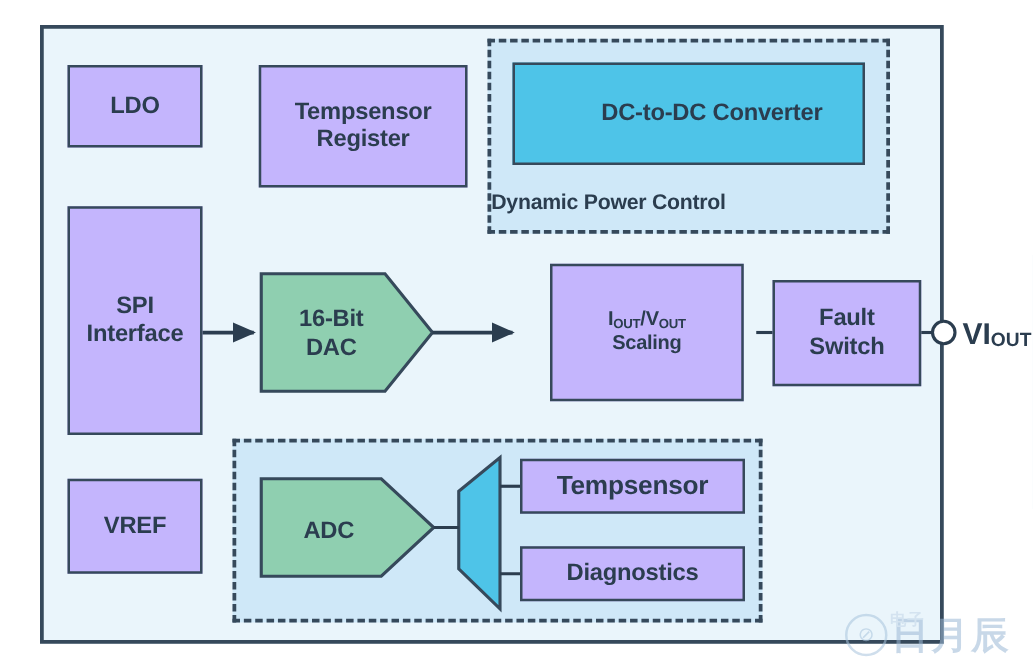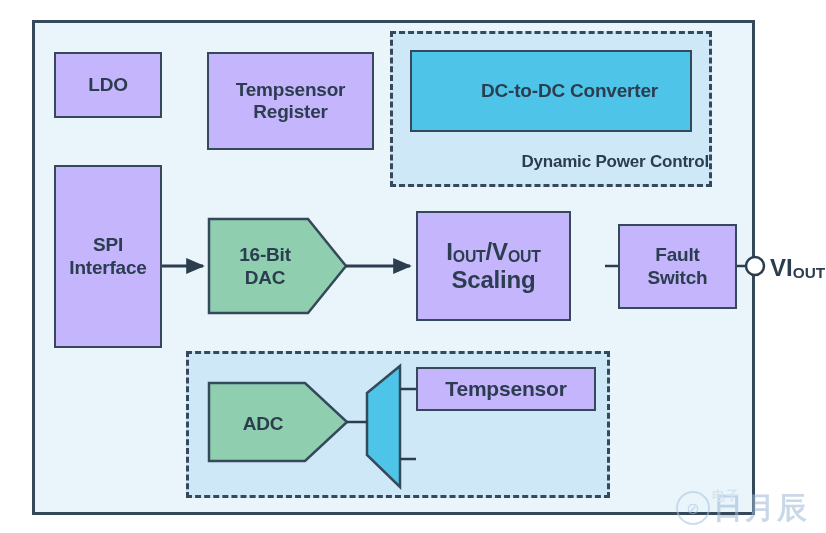--- a/index.html
+++ b/index.html
@@ -58,21 +58,21 @@
   .group {
     position: absolute;
     box-sizing: border-box;
     border: 3px dashed #36495b;
     background: #cfe8f8;
   }
   .group-caption {
     position: absolute;
     left: 0;
     right: 0;
-    text-align: right;
+    text-align: left;
     font-weight: bold;
     color: #2b3d4f;
     letter-spacing: -0.2px;
   }
 
   
   .shape-layer {
     position: absolute;
     left: 0; top: 0;
     width: 826px;
@@ -182,39 +182,45 @@
     <span class="lbl">DC-to-DC Converter</span>
   </div>
 
   <div class="blk" style="left:54px; top:165px; width:108px; height:183px; font-size:19px;">
     <span>
       <span class="lbl">SPI</span>
       <span class="lbl">Interface</span>
     </span>
   </div>
 
-  <div class="blk" style="left:416px; top:211px; width:155px; height:110px; font-size:24px;">
+  <div class="blk" style="left:440px; top:211px; width:155px; height:110px; font-size:16px;">
     <span>
       <span class="lbl"><span>I</span><span class="sub">OUT</span><span>/V</span><span class="sub">OUT</span></span>
       <span class="lbl">Scaling</span>
     </span>
   </div>
 
   <div class="blk" style="left:618px; top:224px; width:119px; height:85px; font-size:19px;">
     <span>
       <span class="lbl">Fault</span>
       <span class="lbl">Switch</span>
     </span>
   </div>
 
+  <div class="blk" style="left:54px; top:383px; width:108px; height:76px; font-size:19px;">
+    <span class="lbl">VREF</span>
+  </div>
 
   <div class="blk" style="left:416px; top:367px; width:180px; height:44px; font-size:21px;">
     <span class="lbl">Tempsensor</span>
   </div>
 
+  <div class="blk" style="left:416px; top:437px; width:180px; height:44px; font-size:19px;">
+    <span class="lbl">Diagnostics</span>
+  </div>
 
   <svg class="shape-layer" viewBox="0 0 826 533">
     <defs>
       <marker id="arrowhead" markerWidth="7" markerHeight="7" refX="5.6" refY="3.1" orient="auto" markerUnits="strokeWidth">
         <path d="M0,0.4 L6.2,3.1 L0,5.8 z" fill="#2b3d4f"></path>
       </marker>
     </defs>
 
     <polygon points="209,219 308,219 346,266 308,313 209,313" fill="#8fcfb0" stroke="#36495b" stroke-width="2.5"></polygon>
     <text class="shape-text" x="265" y="261" font-size="19">16-Bit</text>

